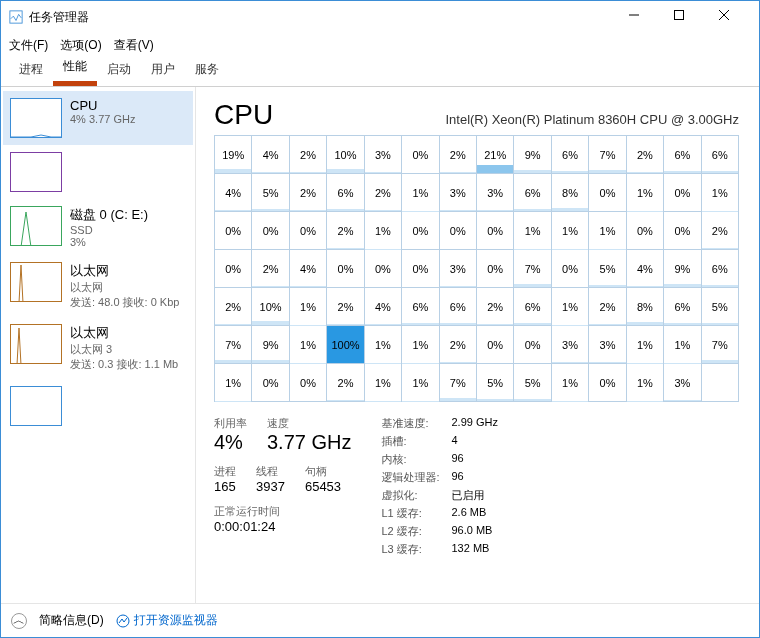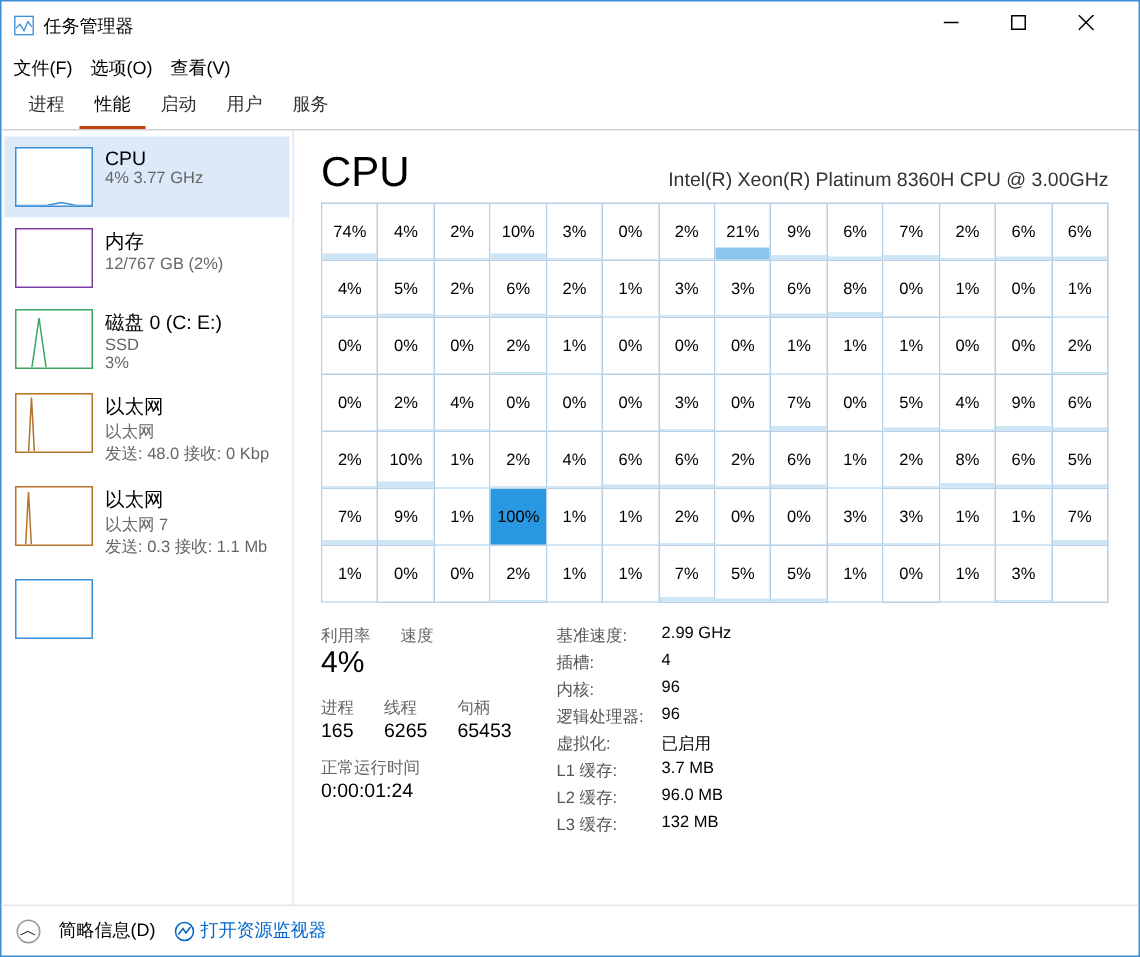--- a/index.html
+++ b/index.html
@@ -7,21 +7,21 @@
 .window { width:760px; height:638px; border:1px solid #3b8dd6; display:flex; flex-direction:column; position:relative; }
 .titlebar { height:30px; display:flex; align-items:center; padding:16px 8px; }
 .titlebar svg { width:14px; height:14px; margin-right:6px; }
 .title { font-size:12px; }
 .winbtns { margin-left:auto; display:flex; }
 .winbtn { width:45px; height:28px; display:flex; align-items:center; justify-content:center; cursor:pointer; }
 .menubar { height:24px; display:flex; align-items:center; padding:0 8px; gap:12px; font-size:12px;text-align:right; }
 .menubar span { cursor:pointer; }
 .tabbar { height:30px; display:flex; align-items:flex-end; border-bottom:1px solid #d0d0d0; padding:0 8px; gap:0; }
 .tab { padding:6px 10px; cursor:pointer; border-bottom:2px solid transparent; font-size:12px; color:#333; }
-.tab.active { border-bottom:2px solid #c2410c; color:#000; }
+.tab.active { border-bottom:5px solid #c2410c; color:#000; }
 .content { flex:1; display:flex; overflow:hidden; }
 .sidebar { width:195px; border-right:1px solid #e5e5e5; overflow-y:auto; padding-top:4px; }
 .side-item { display:flex; padding:6px 6px; gap:8px; cursor:pointer; border:1px solid transparent; margin:0 2px; }
 .side-item.active { background:#dbe9f8; }
 .thumb { width:52px; height:40px; border:1px solid #3b8dd6; background:#fff; position:relative; overflow:hidden; flex-shrink:0; }
 .thumb.mem { border-color:#7c3ea3; }
 .thumb.disk { border-color:#3aa65d; }
 .thumb.eth { border-color:#b37225; }
 .thumb.gpu { border-color:#3b8dd6; }
 .side-info .sname { font-size:13px; color:#000; }
@@ -101,24 +101,20 @@
         <div class="thumb"><svg width="52" height="40">
               <polyline points="0,38 10,38 20,38 30,36 40,38 52,38" fill="none" stroke="#3b8dd6"></polyline>
             </svg></div>
         <div class="side-info">
           <div class="sname">CPU</div>
           <div class="sdesc">4% 3.77 GHz</div>
         </div>
       </div>
       <div class="side-item">
         <div class="thumb mem"></div>
-        <div class="side-info">
-          <div class="sname">内存</div>
-          <div class="sdesc">12/767 GB (2%)</div>
-        </div>
       </div>
       <div class="side-item">
         <div class="thumb disk">
             <svg class="disk-spark" width="52" height="40">
               <polyline points="0,40 10,40 15,5 20,40 52,40" fill="none" stroke="#3aa65d"></polyline>
             </svg>
           </div>
         <div class="side-info">
           <div class="sname">磁盘 0 (C: E:)</div>
           <div class="sdesc">SSD</div>
@@ -138,38 +134,38 @@
         </div>
       </div>
       <div class="side-item">
         <div class="thumb eth">
             <svg class="eth-spark" width="52" height="40">
               <polyline points="0,40 6,40 8,3 10,40 52,40" fill="none" stroke="#b37225"></polyline>
             </svg>
           </div>
         <div class="side-info">
           <div class="sname">以太网</div>
-          <div class="sdesc">以太网 7</div>
+          <div class="sdesc">以太网 3</div>
           <div class="sdesc">发送: 0.3 接收: 1.1 Mb</div>
         </div>
       </div>
       <div class="side-item">
         <div class="thumb gpu"></div>
       </div>
     </div>
 
     <div class="main">
       <div class="main-header">
         <div class="cpu-title">CPU</div>
         <div class="cpu-model">Intel(R) Xeon(R) Platinum 8360H CPU @ 3.00GHz</div>
       </div>
       <div class="cores" id="cores">
           <div class="core">
             <div class="fill" style="height: 12%; background: rgb(206, 229, 246);"></div>
-            <span class="lbl">74%</span>
+            <span class="lbl">19%</span>
           </div>
           <div class="core">
             <div class="fill" style="height: 4%; background: rgb(206, 229, 246);"></div>
             <span class="lbl">4%</span>
           </div>
           <div class="core">
             <div class="fill" style="height: 2%; background: rgb(206, 229, 246);"></div>
             <span class="lbl">2%</span>
           </div>
           <div class="core">
@@ -553,30 +549,31 @@
 
       <div class="stats">
         <div class="statcol">
           <div class="statgroup">
             <div>
               <div class="stat-label">利用率</div>
               <div class="stat-value">4%</div>
             </div>
             <div>
               <div class="stat-label">速度</div>
+              <div class="stat-value">3.77 GHz</div>
             </div>
           </div>
           <div class="statgroup">
             <div>
               <div class="stat-label">进程</div>
               <div class="stat-value stat-small">165</div>
             </div>
             <div>
               <div class="stat-label">线程</div>
-              <div class="stat-value stat-small">6265</div>
+              <div class="stat-value stat-small">3937</div>
             </div>
             <div>
               <div class="stat-label">句柄</div>
               <div class="stat-value stat-small">65453</div>
             </div>
           </div>
           <div>
             <div class="stat-label">正常运行时间</div>
             <div class="stat-value stat-small">0:00:01:24</div>
           </div>
@@ -586,21 +583,21 @@
             <div class="v">2.99 GHz</div>
           <div>插槽:</div>
             <div class="v">4</div>
           <div>内核:</div>
             <div class="v">96</div>
           <div>逻辑处理器:</div>
             <div class="v">96</div>
           <div>虚拟化:</div>
             <div class="v">已启用</div>
           <div>L1 缓存:</div>
-            <div class="v">3.7 MB</div>
+            <div class="v">2.6 MB</div>
           <div>L2 缓存:</div>
             <div class="v">96.0 MB</div>
           <div>L3 缓存:</div>
             <div class="v">132 MB</div>
         </div>
       </div>
     </div>
   </div>
 
   <div class="footer">

